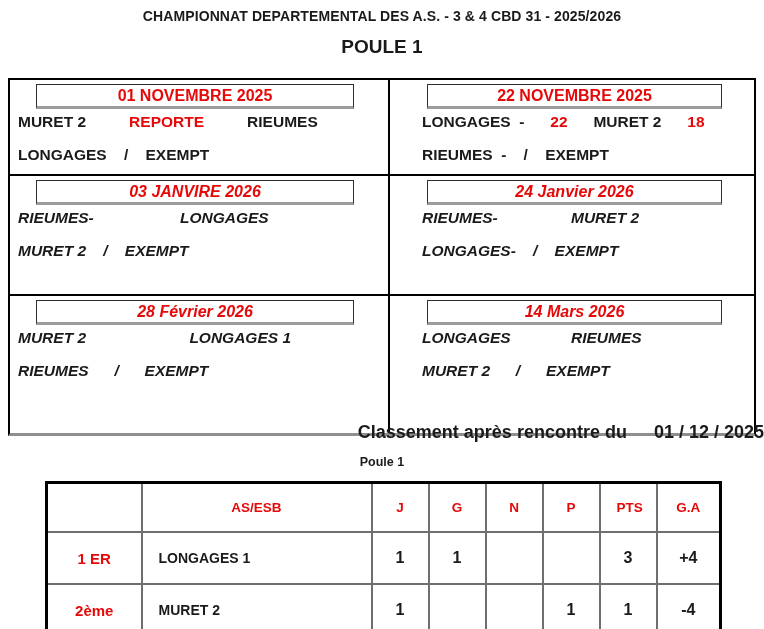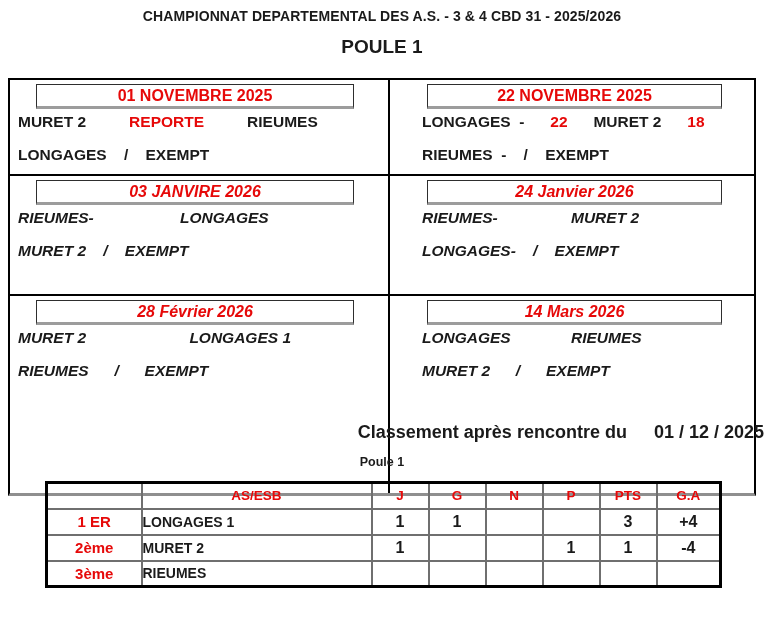--- a/index.html
+++ b/index.html
@@ -14,21 +14,21 @@
   .doc-title {
     position: absolute; top: 8px; left: 0; width: 100%;
     text-align: center; font-size: 14px; letter-spacing: .1px;
   }
   .poule-title {
     position: absolute; top: 36px; left: 0; width: 100%;
     text-align: center; font-size: 19px;
   }
   
   .schedule-grid {
-    position: absolute; left: 8px; top: 78px; width: 748px; height: 418px;
+    position: absolute; left: 8px; top: 78px; width: 748px; height: 358px;
     border: 2px solid #000; border-bottom: 3px solid #8f8f8f;
     display: grid; grid-template-columns: 378px 1fr; grid-template-rows: 94px 120px 1fr;
     background: #fff;
   }
   .mcell { padding: 0 8px; overflow: hidden; }
   .mcell.colR { border-left: 2px solid #000; padding-left: 32px; }
   .mcell.rowB { border-top: 2px solid #000; font-style: italic; }
   .date-box {
     margin: 4px 26px 0 18px; height: 25px;
     border: 1px solid #2e2e2e; border-bottom: 3px solid #9c9c9c;
@@ -49,21 +49,21 @@
   .poule-sub {
     position: absolute; top: 455px; left: 0; width: 100%;
     text-align: center; font-size: 12.5px;
   }
   table.standings {
     position: absolute; left: 45px; top: 481px; width: 674px;
     border-collapse: collapse; table-layout: fixed;
     border: 3px solid #000;
   }
   table.standings th, table.standings td {
-    border: 2px solid #6f6f6f; height: 26px; padding: 0;
+    border: 2px solid #6f6f6f; height: 26px; padding: 16px;
     overflow: hidden; vertical-align: middle;
   }
   th.c-head { color: var(--red); font-size: 13.5px; text-align: center; font-weight: bold; }
   td.c-rank { color: var(--red); font-size: 15px; text-align: center; }
   td.c-team { font-size: 14px; text-align: left; padding-left: 8px; }
   td.c-num  { font-size: 16px; text-align: center; }
 </style>
 </head>
 <body>
 

